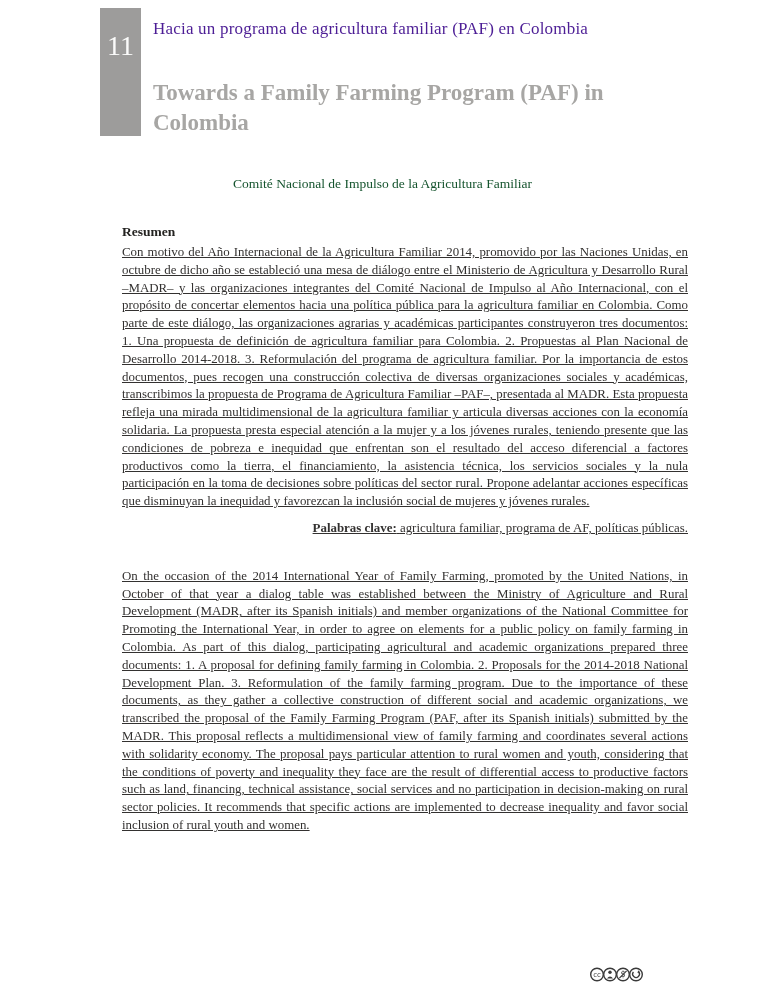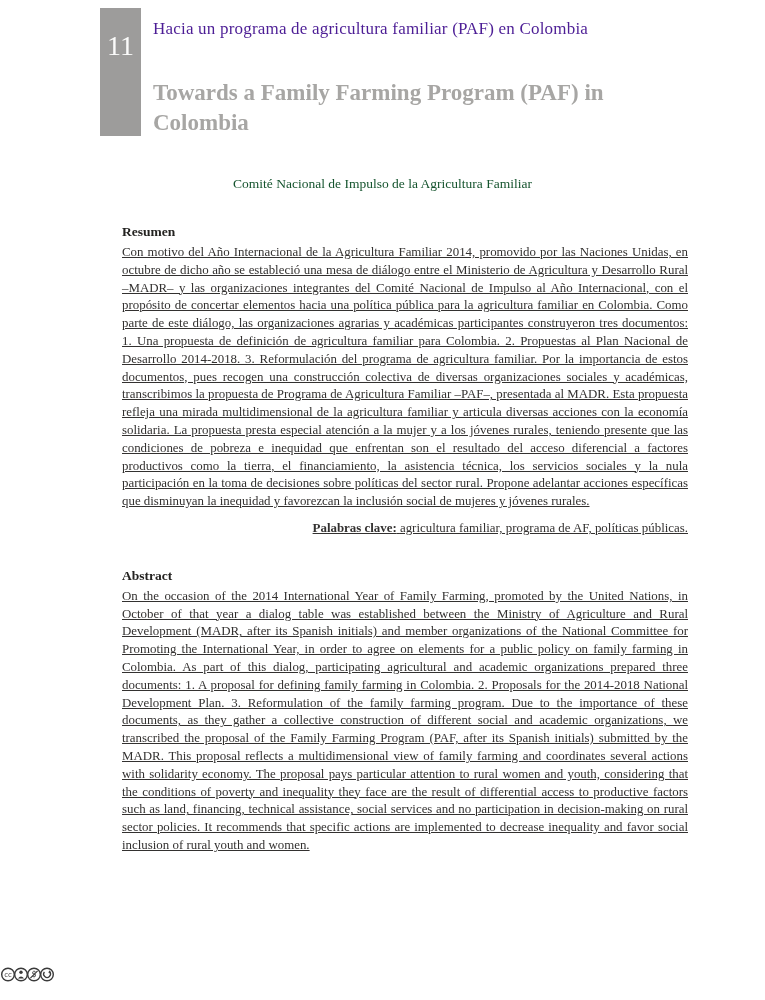--- a/index.html
+++ b/index.html
@@ -84,21 +84,21 @@
     margin-top: 9px;
     text-align: right;
   }
   .abstract-section { margin-top: 30px; }
   .page-footer {
     position: absolute;
     left: 0;
     top: 966px;
     width: 643px;
     display: flex;
-    justify-content: flex-start;
+    justify-content: flex-end;
   }
   .cc-badge { display: block; }
 </style>
 </head>
 <body>
 
 <div class="page">
 
   <div class="chapter-box">
     <div class="chapter-number">11</div>
@@ -116,21 +116,20 @@
     <section>
       <h3 class="section-heading">Resumen</h3>
       <p class="body-text">Con motivo del Año Internacional de la Agricultura Familiar 2014, promovido por las Naciones Unidas, en octubre de dicho año se estableció una mesa de diálogo entre el Ministerio de Agricultura y Desarrollo Rural –MADR– y las organizaciones integrantes del Comité Nacional de Impulso al Año Internacional, con el propósito de concertar elementos hacia una política pública para la agricultura familiar en Colombia. Como parte de este diálogo, las organizaciones agrarias y académicas participantes construyeron tres documentos: 1. Una propuesta de definición de agricultura familiar para Colombia. 2. Propuestas al Plan Nacional de Desarrollo 2014-2018. 3. Reformulación del programa de agricultura familiar. Por la importancia de estos documentos, pues recogen una construcción colectiva de diversas organizaciones sociales y académicas, transcribimos la propuesta de Programa de Agricultura Familiar –PAF–, presentada al MADR. Esta propuesta refleja una mirada multidimensional de la agricultura familiar y articula diversas acciones con la economía solidaria. La propuesta presta especial atención a la mujer y a los jóvenes rurales, teniendo presente que las condiciones de pobreza e inequidad que enfrentan son el resultado del acceso diferencial a factores productivos como la tierra, el financiamiento, la asistencia técnica, los servicios sociales y la nula participación en la toma de decisiones sobre políticas del sector rural. Propone adelantar acciones específicas que disminuyan la inequidad y favorezcan la inclusión social de mujeres y jóvenes rurales.</p>
       <p class="body-text keywords-line">
         <strong>Palabras clave:</strong>
         <span>agricultura familiar, programa de AF, políticas públicas.</span>
       </p>
     </section>
 
     <section class="abstract-section">
-      <h3 class="section-heading">Abstract</h3>
       <p class="body-text">On the occasion of the 2014 International Year of Family Farming, promoted by the United Nations, in October of that year a dialog table was established between the Ministry of Agriculture and Rural Development (MADR, after its Spanish initials) and member organizations of the National Committee for Promoting the International Year, in order to agree on elements for a public policy on family farming in Colombia. As part of this dialog, participating agricultural and academic organizations prepared three documents: 1. A proposal for defining family farming in Colombia. 2. Proposals for the 2014-2018 National Development Plan. 3. Reformulation of the family farming program. Due to the importance of these documents, as they gather a collective construction of different social and academic organizations, we transcribed the proposal of the Family Farming Program (PAF, after its Spanish initials) submitted by the MADR. This proposal reflects a multidimensional view of family farming and coordinates several actions with solidarity economy. The proposal pays particular attention to rural women and youth, considering that the conditions of poverty and inequality they face are the result of differential access to productive factors such as land, financing, technical assistance, social services and no participation in decision-making on rural sector policies. It recommends that specific actions are implemented to decrease inequality and favor social inclusion of rural youth and women.</p>
     </section>
 
   </div>
 
   <div class="page-footer">
     <svg class="cc-badge" width="54" height="17" viewBox="0 0 54 17" aria-hidden="true">
 
       <circle cx="8" cy="8.5" r="6.3" fill="none" stroke="#3a3a3a" stroke-width="1.4"></circle>
       <text x="8" y="11" font-size="7" text-anchor="middle" fill="#3a3a3a" font-family="DejaVu Sans, sans-serif">cc</text>

